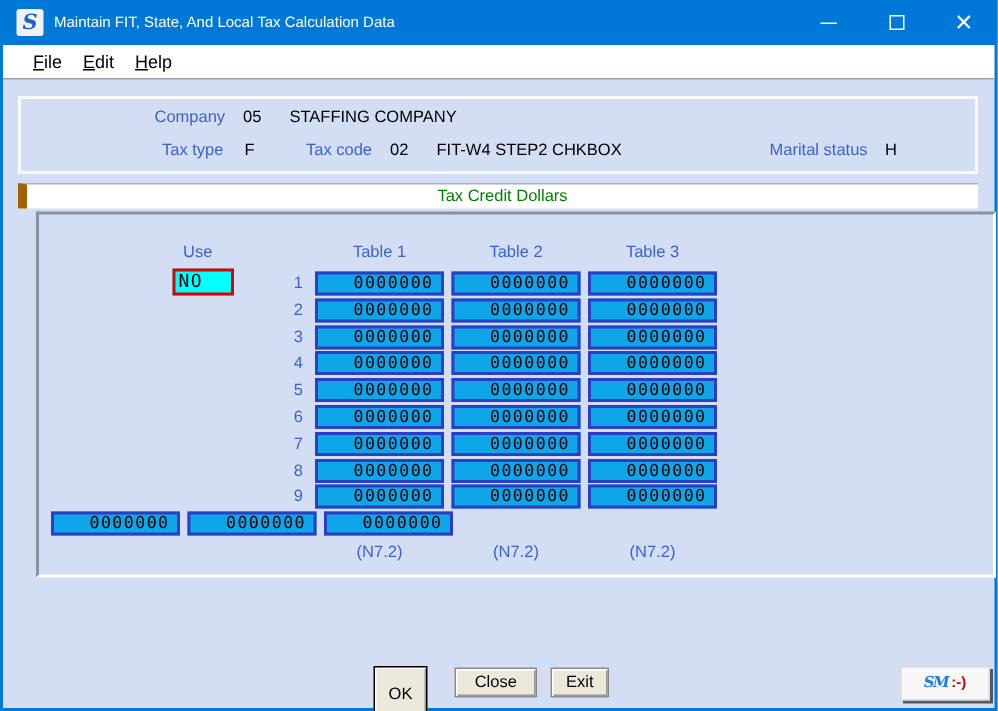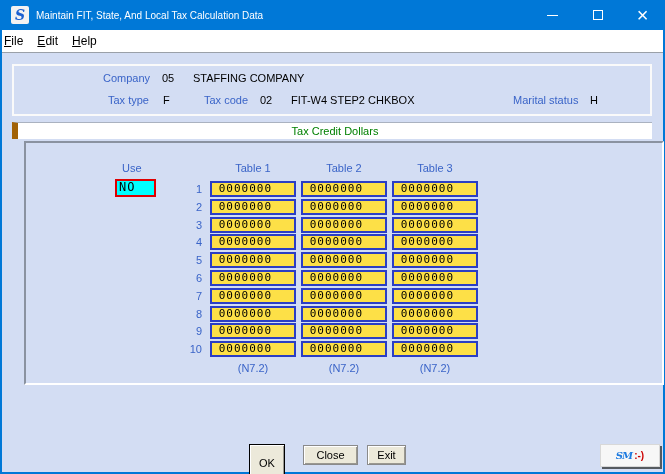--- a/index.html
+++ b/index.html
@@ -25,21 +25,21 @@
   .win-controls { position:absolute; right:0; top:0; height:30px; display:flex; }
   .win-btn { width:45px; height:30px; display:flex; align-items:center; justify-content:center; cursor:default; }
   .glyph-min { width:11px; height:0; border-top:1px solid #fff; display:block; }
   .glyph-max { width:10px; height:10px; border:1px solid #fff; display:block; }
   .glyph-close { color:#fff; font-size:20px; line-height:20px; }
 
   
   .menubar {
     position:absolute; left:2px; top:30px; width:661px; height:23px;
     background:#FFFFFF; border-bottom:1px solid #9aa0a8;
-    display:flex; align-items:center; padding-left:0; gap:10px;
+    display:flex; align-items:center; padding-left:18px; gap:10px;
   }
   .menu-item {
     display:inline-block; font-size:12px; color:#000; padding:2px 2px; cursor:default;
   }
   .menu-item::first-letter { text-decoration:underline; }
 
   
   .content {
     position:absolute; left:2px; top:53px; width:661px; height:419px;
     background:#D3DDF3;
@@ -72,24 +72,24 @@
     font-family:"DejaVu Sans Mono", monospace; font-size:12px; letter-spacing:1px;
     color:#000; padding-left:2px; line-height:13px;
   }
   .col-head { position:absolute; top:19px; width:86px; text-align:center; }
   .col1 { left:184px; } .col2 { left:275px; } .col3 { left:366px; }
 
   .rows { position:absolute; left:0; top:38px; right:0; }
   .trow { display:flex; align-items:center; height:16px; margin-bottom:1.8px; }
   .rownum { width:176px; text-align:right; color:#3A64C8; font-size:11px; }
   .tfield {
-    width:86px; height:16px; margin-left:5px; background:#fde047;
+    width:86px; height:16px; margin-left:5px; background:#0ea5e9;
     border:2px solid #2B3EC4; color:#000;
     font-family:"DejaVu Sans Mono", monospace; font-size:11px; line-height:12px;
-    letter-spacing:1px; text-align:right; padding-right:22px;
+    letter-spacing:1px; text-align:right; padding-right:5px;
   }
   .tfield.first { margin-left:8px; }
   .fmt { position:absolute; top:219px; width:86px; text-align:center; }
 
   
   .btn {
     position:absolute; height:20px; background:#ECE9DA; color:#000;
     font-size:11px; font-family:"Liberation Sans", sans-serif;
     border:1px solid #8a8a8a;
     box-shadow: inset 1px 1px 0 #ffffff, inset -1px -1px 0 #9a9890;
@@ -222,21 +222,20 @@
   </div>
 
   <div class="trow">
     <span class="rownum">9</span>
     <span class="tfield first">0000000</span>
     <span class="tfield">0000000</span>
     <span class="tfield">0000000</span>
   </div>
 
   <div class="trow">
-    <span class="rownum">10</span>
     <span class="tfield first">0000000</span>
     <span class="tfield">0000000</span>
     <span class="tfield">0000000</span>
   </div>
 </div>
 
     <span class="blue-lbl fmt col1">(N7.2)</span>
     <span class="blue-lbl fmt col2">(N7.2)</span>
     <span class="blue-lbl fmt col3">(N7.2)</span>
   </div>

